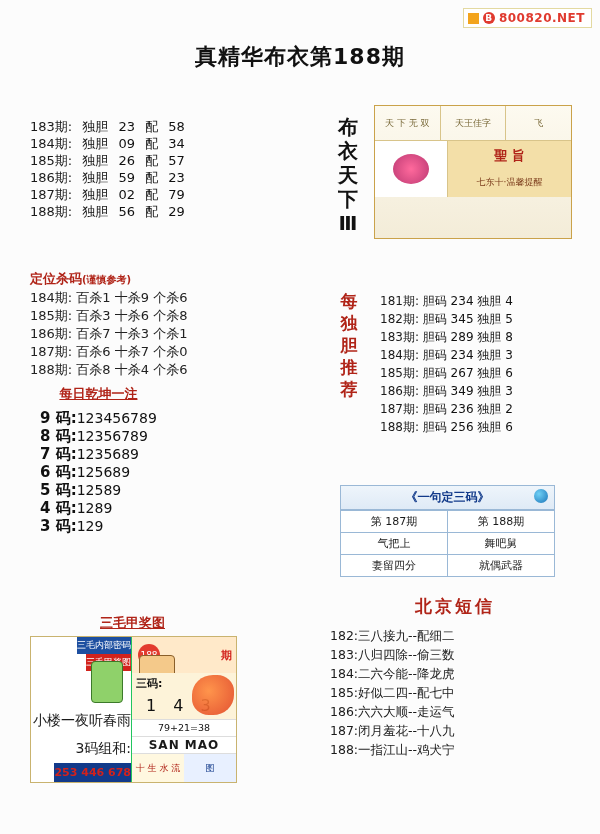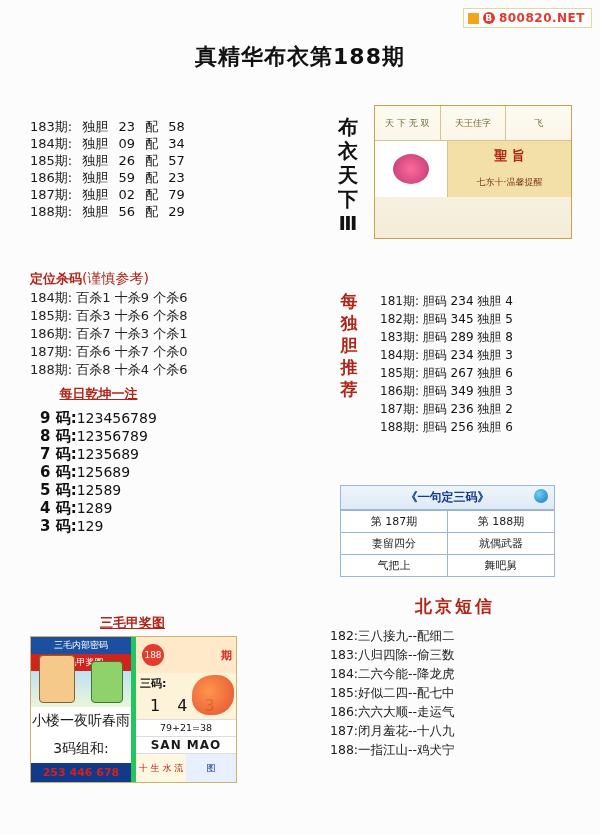--- a/index.html
+++ b/index.html
@@ -34,36 +34,36 @@
   .blk{position:absolute;}
 
   .dandan{top:118px;left:30px;}
   .dandan .row{font-size:13px;color:#2b2b2b;line-height:17px;white-space:nowrap;}
   .dandan .row .p{color:#1a1a1a;}
   .dandan .row .k{color:#111;margin:0 6px;}
   .dandan .row .n{color:#111;}
 
   .dwsm{top:270px;left:30px;}
   .dwsm .hd{font-size:13px;color:#b02418;font-weight:bold;white-space:nowrap;}
-  .dwsm .hd .sub{font-size:14px;color:#b02418;font-weight:normal;}
+  .dwsm .hd .sub{font-size:10px;color:#b02418;font-weight:bold;}
   .dwsm .row{font-size:13px;color:#222;line-height:17px;white-space:nowrap;margin-top:1px;}
 
   .qiankun{top:385px;left:40px;}
   .qiankun .hd{font-size:13px;color:#b02418;font-weight:bold;text-align:center;
     text-decoration:underline;margin-bottom:6px;white-space:nowrap;}
   .qiankun .row{font-size:14px;color:#111;line-height:18px;white-space:nowrap;}
   .qiankun .row b{font-size:15px;}
 
   
   .sanmao{top:590px;left:30px;width:205px;margin-top:24px;}
   .sanmao .hd{font-size:13px;color:#b02418;font-weight:bold;text-align:center;
     text-decoration:underline;margin-bottom:4px;}
   .sm-box{width:205px;height:145px;border:1px solid #c9b36f;background:#fff;
     display:flex;overflow:hidden;}
-  .sm-left{width:100px;border-right:5px solid #22c55e;display:flex;flex-direction:column;}
+  .sm-left{width:100px;border-right:1px solid #22c55e;display:flex;flex-direction:column;align-items:flex-end;}
   .sm-right{flex:1;display:flex;flex-direction:column;}
   .sm-cap{background:#1d4fa0;color:#fff;font-size:9px;text-align:center;padding:2px 0;}
   .sm-cap2{background:#d2221c;color:#fff;font-size:9px;text-align:center;padding:2px 0;}
   .sm-art{flex:1;background:linear-gradient(180deg,#bfe0f5,#eaf6da);position:relative;}
   .sm-art .figure{position:absolute;left:8px;bottom:4px;width:34px;height:46px;
     background:#f4c98a;border:1px solid #8a5f2a;border-radius:4px;}
   .sm-art .figure2{position:absolute;right:8px;bottom:4px;width:30px;height:40px;
     background:#8fd16a;border:1px solid #3c7a2a;border-radius:4px;}
   .sm-txt{font-size:14px;color:#1a1a1a;text-align:center;padding:5px 0;background:#fff;}
   .sm-num{font-size:11px;color:#d2221c;font-weight:bold;text-align:center;
@@ -343,26 +343,26 @@
       <span>《一句定三码》</span>
       <span class="globe"></span>
     </div>
     <table>
       <tbody>
           <tr>
         <td>第 187期</td>
         <td>第 188期</td>
       </tr>
       <tr>
+        <td>气把上</td>
+        <td>舞吧舅</td>
+      </tr>
+      <tr>
         <td>妻留四分</td>
         <td>就偶武器</td>
-      </tr>
-      <tr>
-        <td>气把上</td>
-        <td>舞吧舅</td>
       </tr>
     </tbody>
       </table>
   </div>
 
   <div class="blk beijing">
     <div class="hd">北京短信</div>
     <div class="row">182:三八接九--配细二</div>
     <div class="row">183:八归四除--偷三数</div>
     <div class="row">184:二六今能--降龙虎</div>

